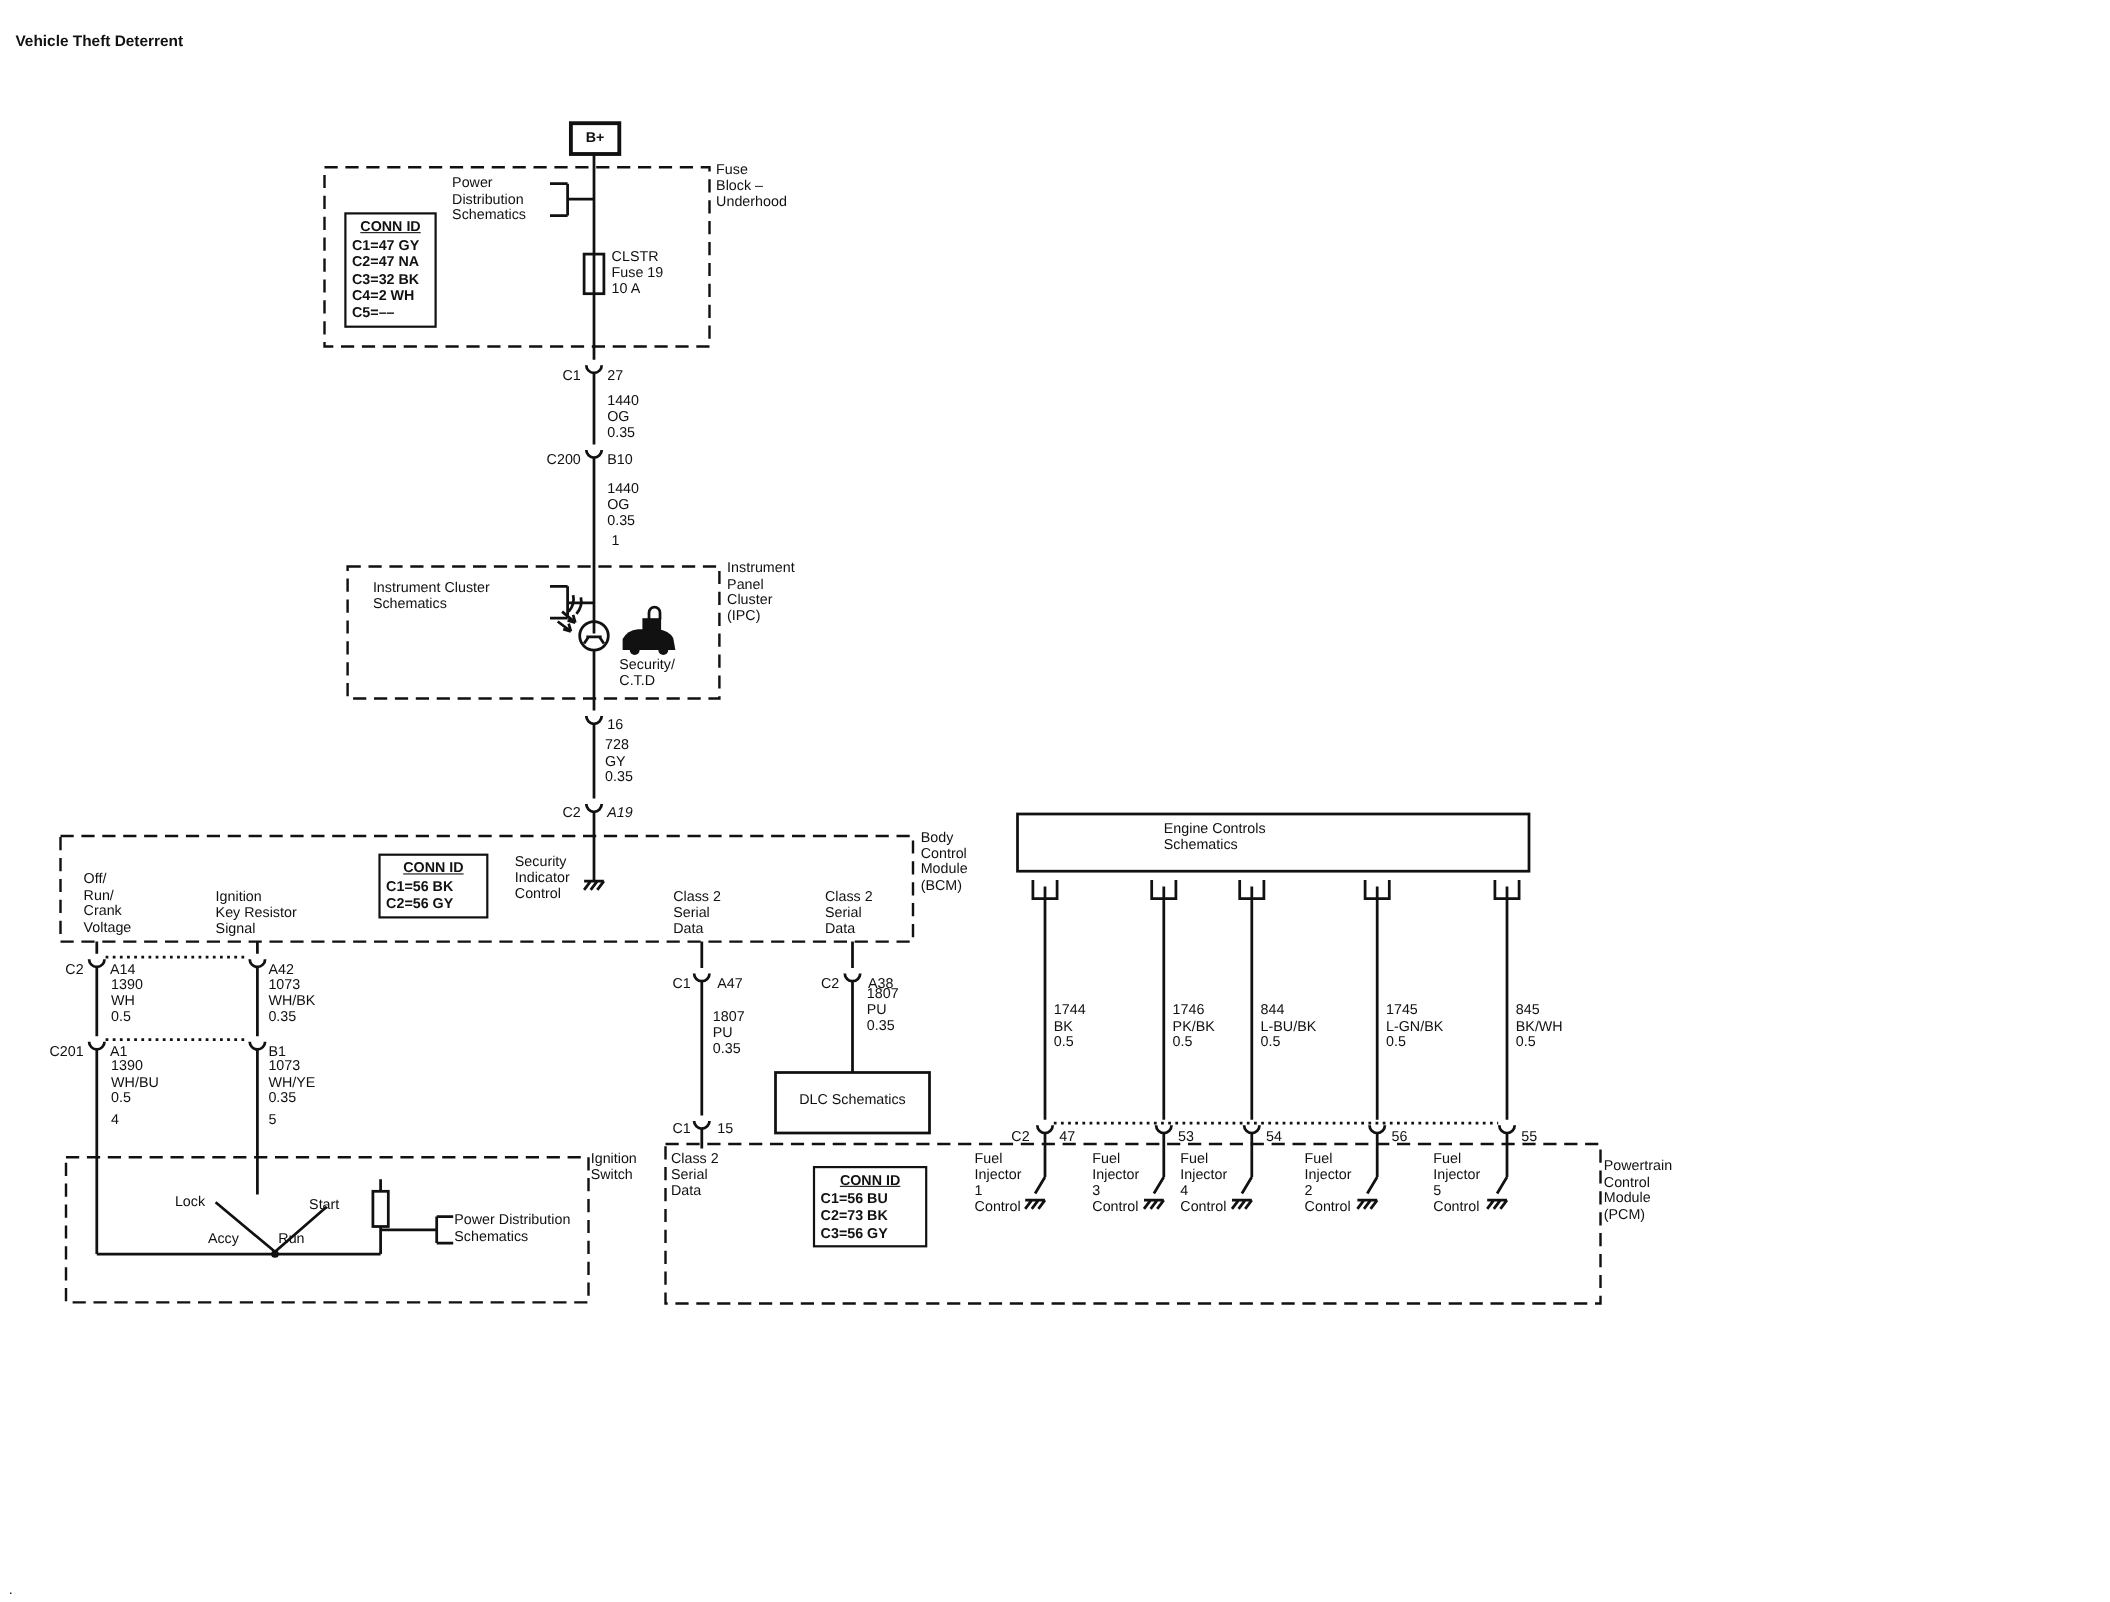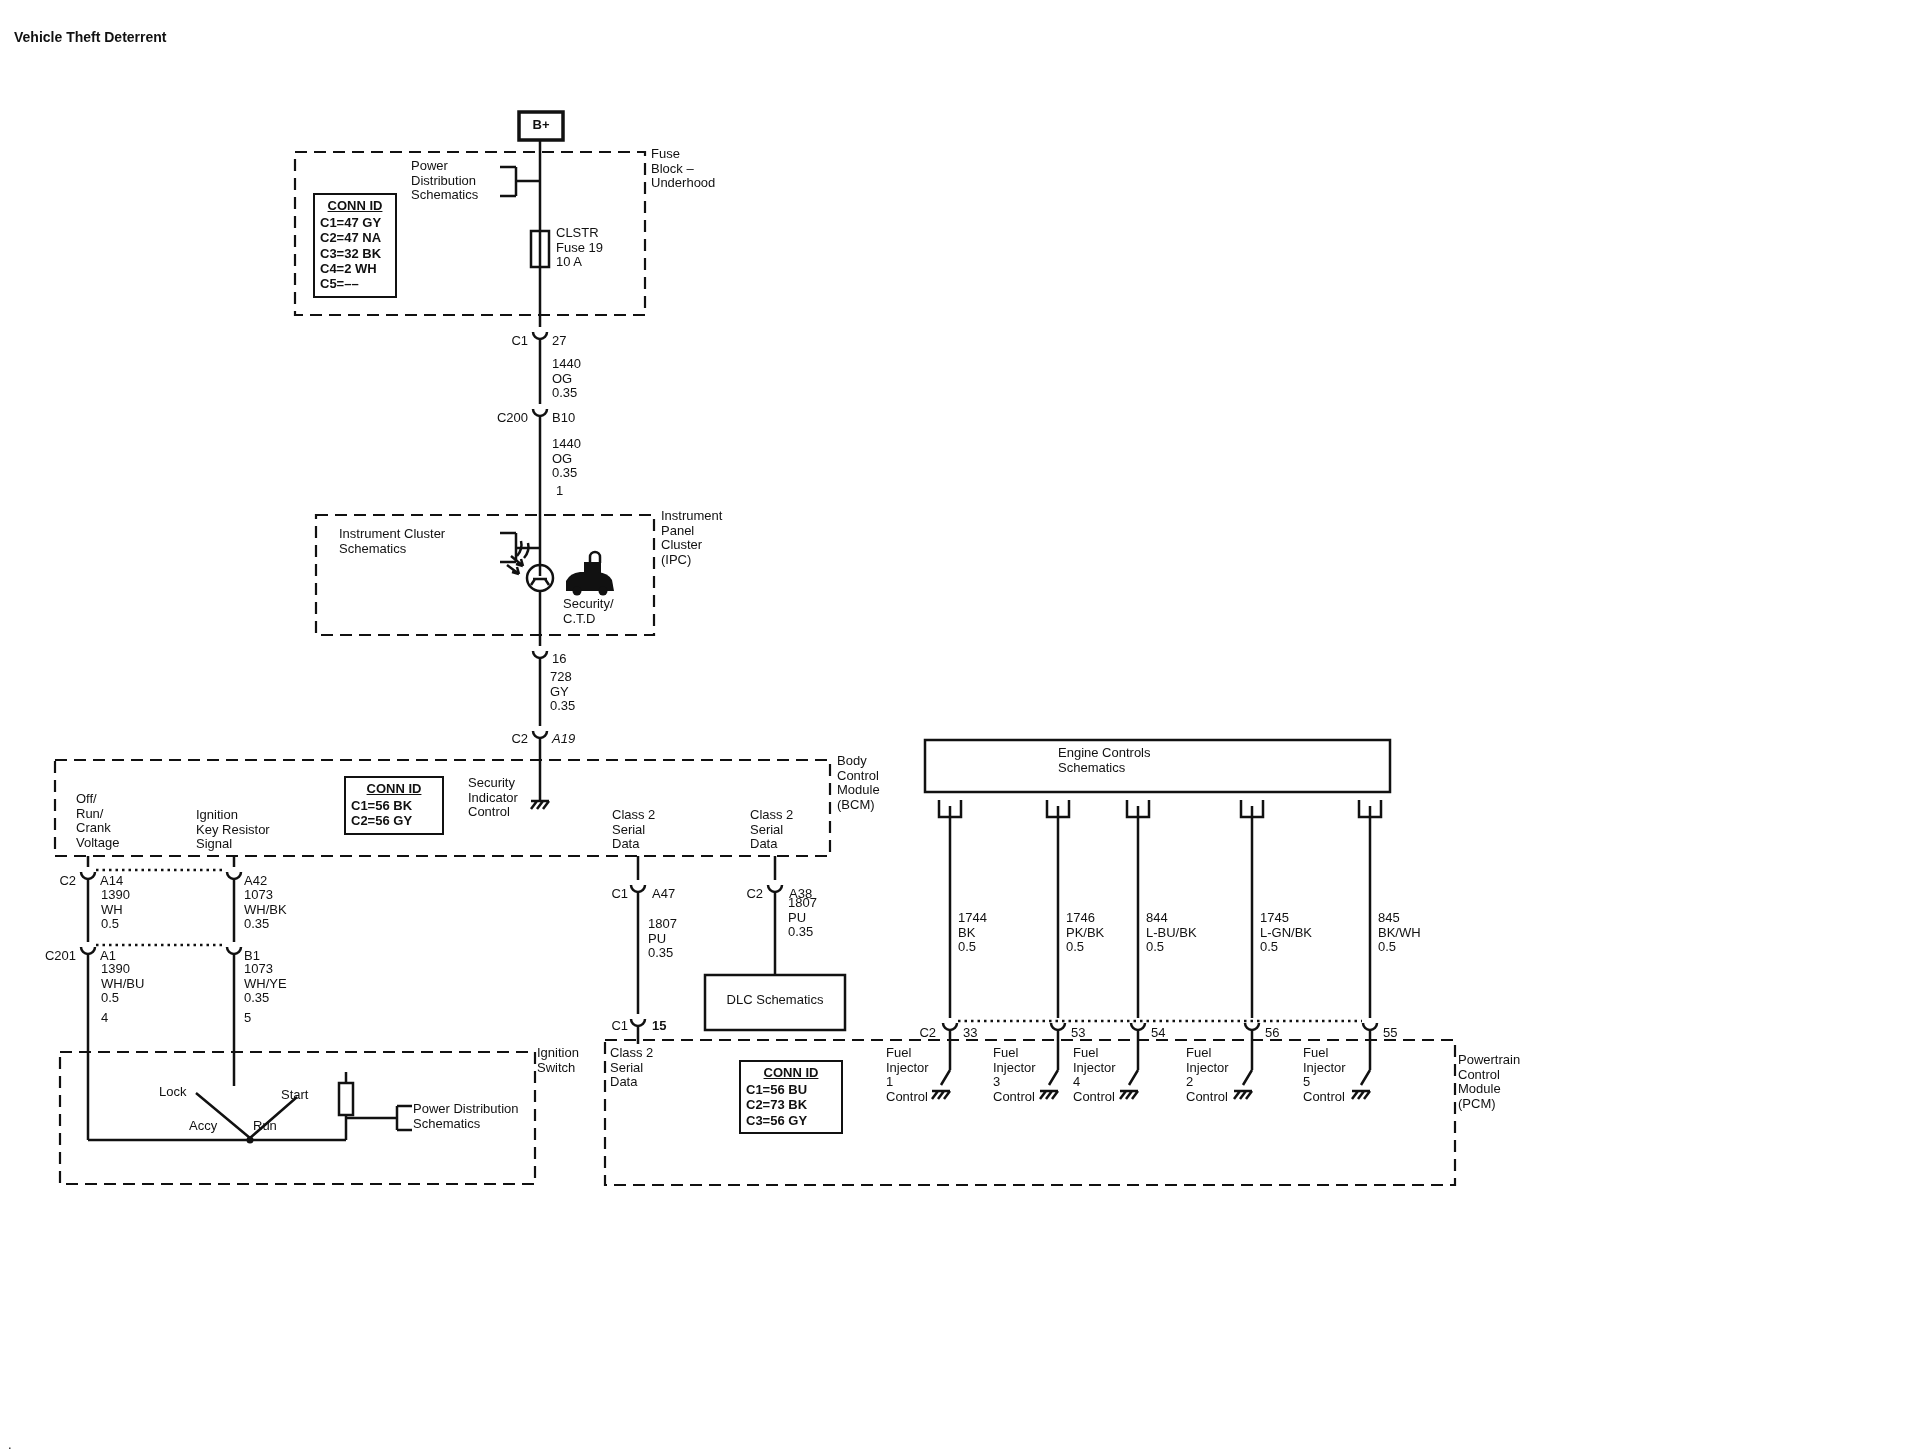--- a/index.html
+++ b/index.html
@@ -242,41 +242,41 @@
   <div class="lbl" style="left:648px; top:917px;">1807
 PU
 0.35</div>
   <div class="lbl r" style="left:693px; top:887px; width:70px;">C2</div>
   <div class="lbl" style="left:789px; top:887px;">A38</div>
   <div class="lbl" style="left:788px; top:896px;">1807
 PU
 0.35</div>
   <div class="lbl c" style="left:705px; top:993px; width:140px;">DLC Schematics</div>
   <div class="lbl r" style="left:558px; top:1019px; width:70px;">C1</div>
-  <div class="lbl" style="left:652px; top:1019px;font-weight:bold;">15</div>
+  <div class="lbl" style="left:652px; top:1019px;">15</div>
 
   <div class="lbl" style="left:1058px; top:746px;">Engine Controls
 Schematics</div>
   <div class="lbl" style="left:958px;  top:911px;">1744
 BK
 0.5</div>
   <div class="lbl" style="left:1066px; top:911px;">1746
 PK/BK
 0.5</div>
   <div class="lbl" style="left:1146px; top:911px;">844
 L-BU/BK
 0.5</div>
   <div class="lbl" style="left:1260px; top:911px;">1745
 L-GN/BK
 0.5</div>
   <div class="lbl" style="left:1378px; top:911px;">845
 BK/WH
 0.5</div>
   <div class="lbl r" style="left:866px; top:1026px; width:70px;">C2</div>
-  <div class="lbl" style="left:963px;  top:1026px;">33</div>
+  <div class="lbl" style="left:963px;  top:1026px;">47</div>
   <div class="lbl" style="left:1071px; top:1026px;">53</div>
   <div class="lbl" style="left:1151px; top:1026px;">54</div>
   <div class="lbl" style="left:1265px; top:1026px;">56</div>
   <div class="lbl" style="left:1383px; top:1026px;">55</div>
 
   <div class="lbl" style="left:1458px; top:1032px;margin-top:21px;">Powertrain
 Control
 Module
 (PCM)</div>
   <div class="lbl" style="left:610px; top:1046px;">Class 2

